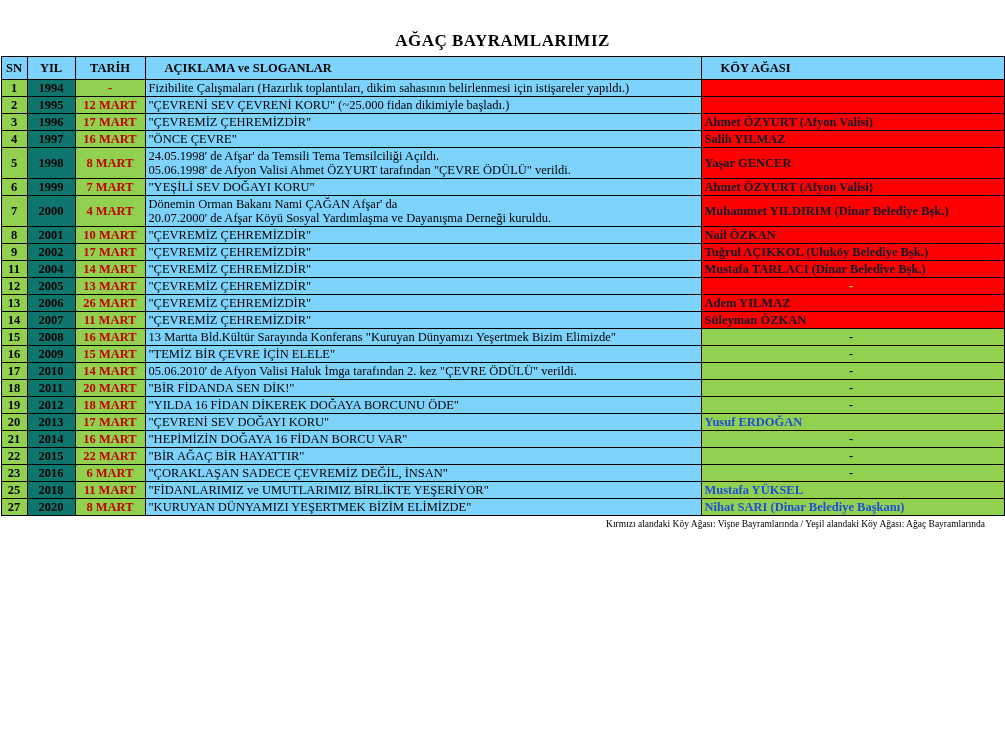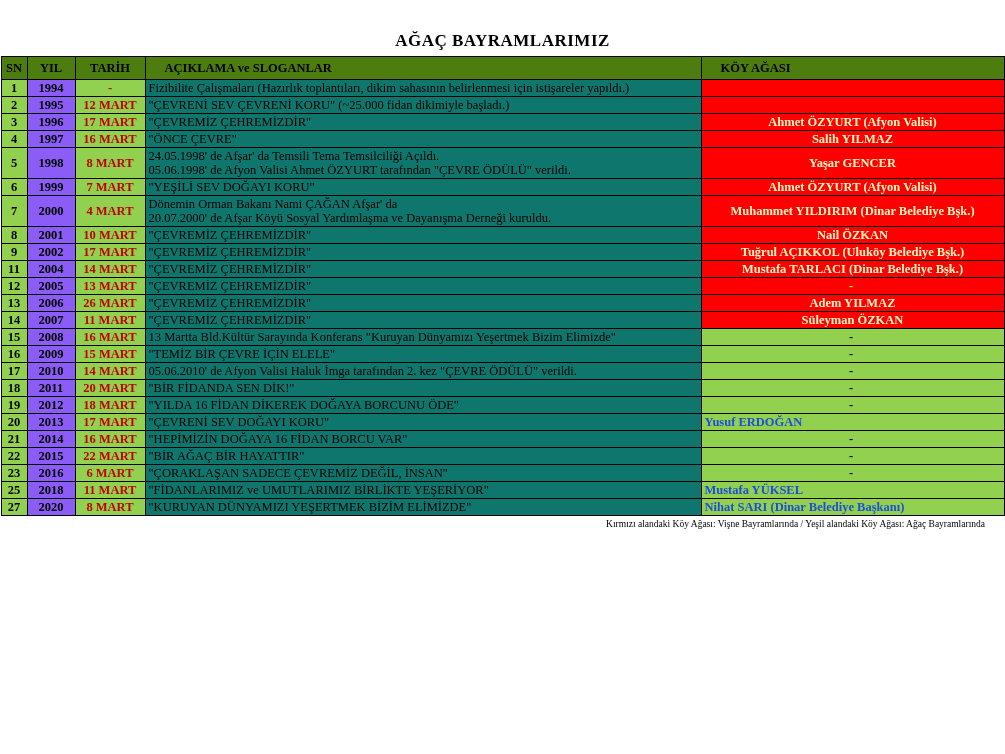--- a/index.html
+++ b/index.html
@@ -45,70 +45,69 @@
     white-space: nowrap;
   }
   
   col.c-sn    { width: 26px; }
   col.c-yil   { width: 48px; }
   col.c-tarih { width: 70px; }
   col.c-acik  { width: 556px; }
   col.c-koy   { width: 303px; }
 
   thead th {
-    background: #4d7c0f;
+    background: #7dd3fc;
     font-weight: bold;
     text-align: center;
     font-size: 13px;
     height: 20px;
     color: #000;
   }
   thead th.left {
     text-align: left;
     padding-left: 19px;
   }
   td.sn {
     background: #92d050;
     text-align: center;
     font-weight: bold;
     color: #000;
     font-size: 12.5px;
   }
   td.yil {
-    background: #8b5cf6;
+    background: #0f766e;
     text-align: center;
     font-weight: bold;
     color: #000;
     font-size: 12.5px;
     margin-left: 40px;
   }
   td.tarih {
     background: #92d050;
     text-align: center;
     font-weight: bold;
     color: #c00000;
     font-size: 12.5px;
   }
   td.acik {
-    background: #0f766e;
+    background: #7dd3fc;
     text-align: left;
     color: #000;
     font-size: 12.5px;
     white-space: normal;
   }
   td.koy {
     text-align: left;
     font-weight: bold;
     font-size: 12.5px;
     padding-left: 5px;
   }
   td.koy.red {
     background: #ff0000;
-    color: #fef9c3;
-    text-align: center;
+    color: #0f172a;
   }
   td.koy.green {
     background: #92d050;
     color: #1d4ed8;
   }
   td.koy.red.dash, td.koy.green.dash {
     text-align: center;
     padding-left: 0;
   }
   td.koy.red.dash { color: #ffff00; }

